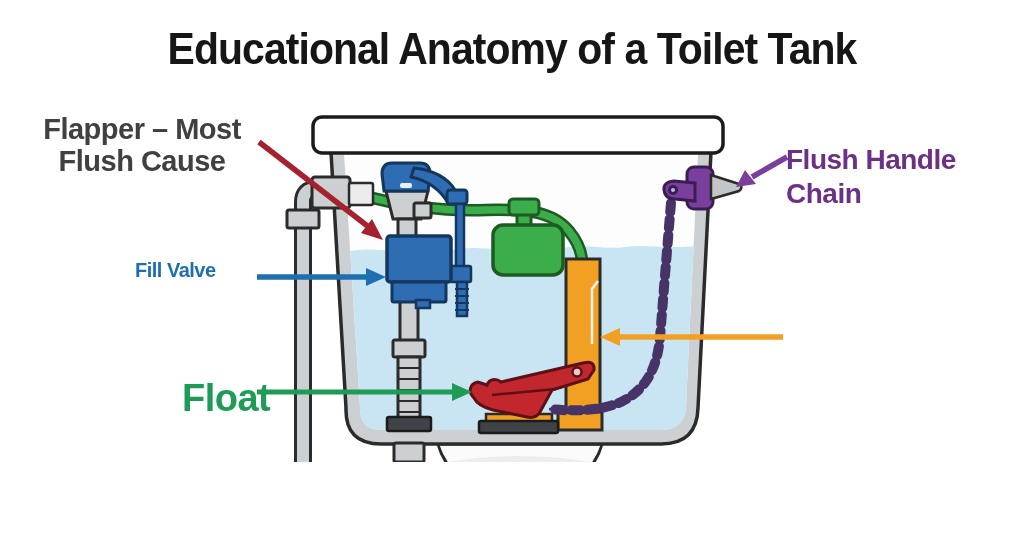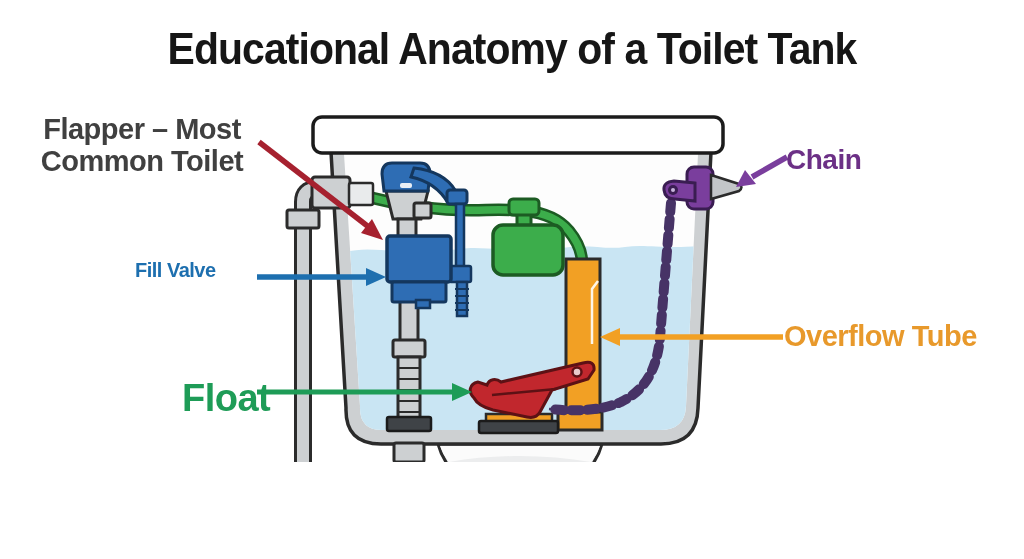--- a/index.html
+++ b/index.html
@@ -143,26 +143,26 @@
         <line x1="787" y1="157" x2="752" y2="177" stroke-width="5.5" stroke="#7A3E9D"></line>
         <polygon points="736,187 745,170 756,184" fill="#7A3E9D"></polygon>
       </g>
     </g>
   </svg>
 
   <div class="title">Educational Anatomy of a Toilet Tank</div>
 
   <div class="lbl lbl-flapper" style="color: #404040;">
     <div>Flapper – Most</div>
-    <div>Common Toilet</div>
+    <div>Flush Cause</div>
   </div>
 
   <div class="lbl lbl-fillvalve" style="color: rgb(29, 111, 175);">Fill Valve</div>
 
   <div class="lbl lbl-float" style="color: rgb(30, 156, 87);">Float</div>
 
   <div class="lbl lbl-flush" style="color: rgb(108, 48, 134);">
+    <div>Flush Handle</div>
     <div>Chain</div>
   </div>
 
-  <div class="lbl lbl-overflow" style="color: rgb(232, 153, 43);">Overflow Tube</div>
 
 </div>
 
 </body></html>

